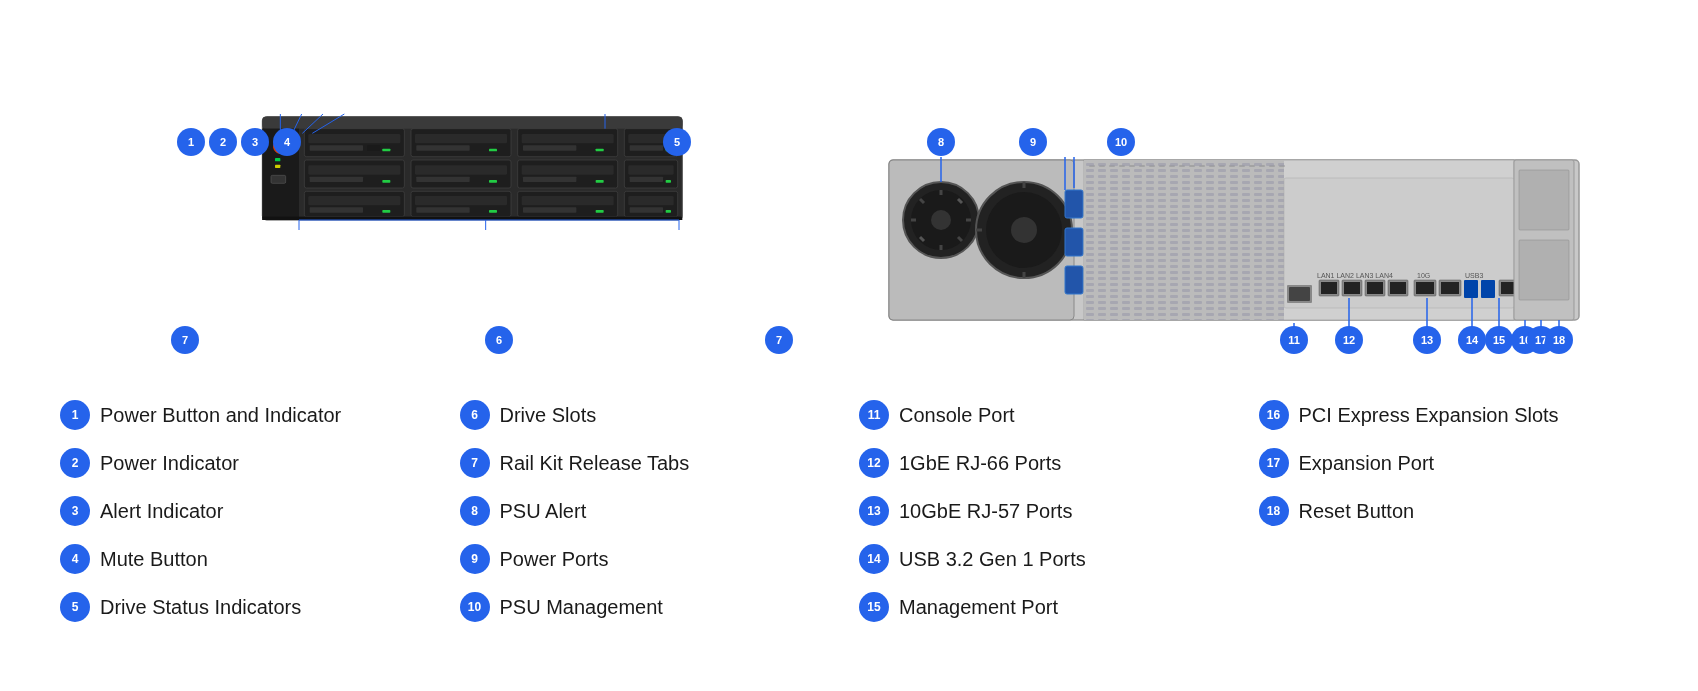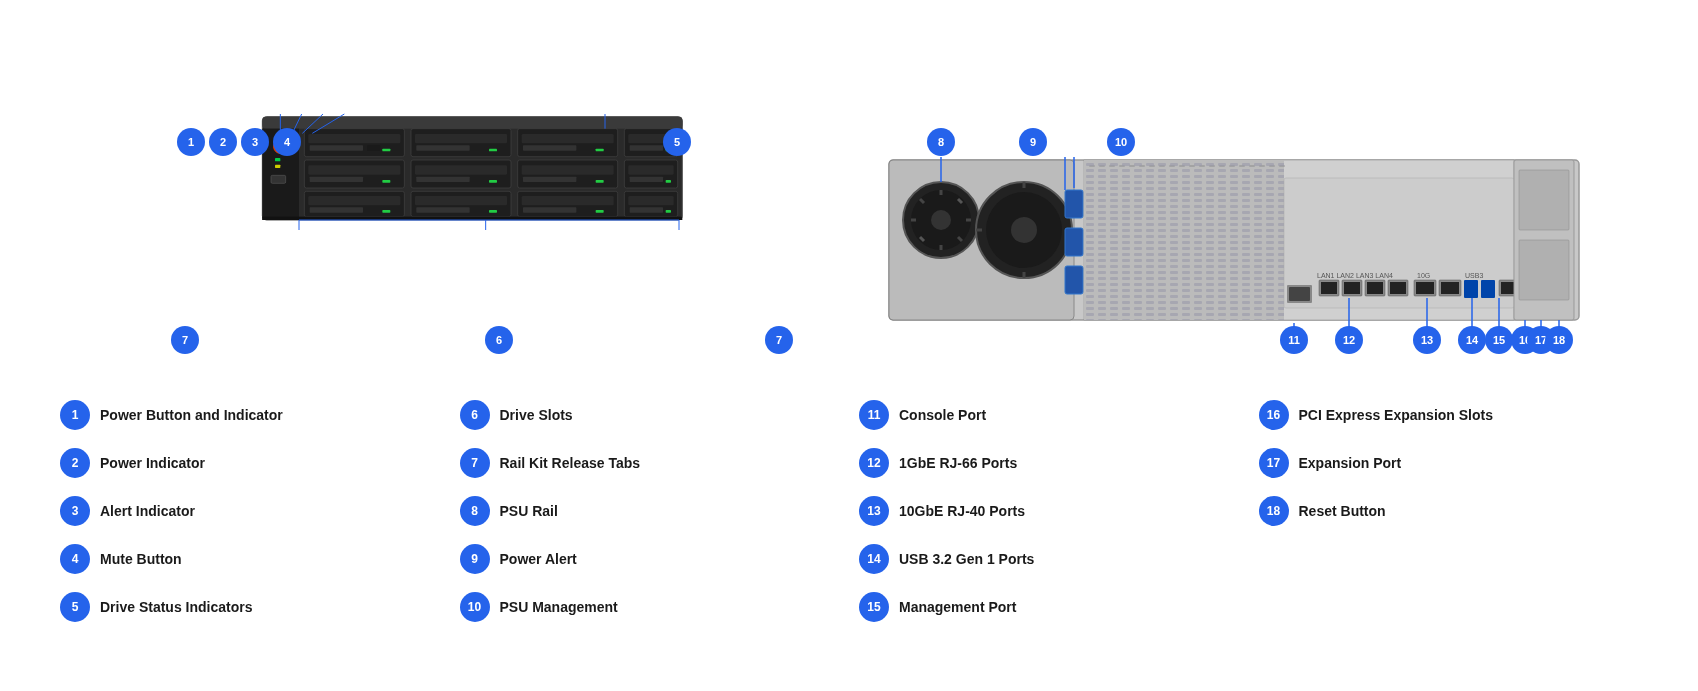--- a/index.html
+++ b/index.html
@@ -90,23 +90,23 @@
       color: white;
       font-size: 12px;
       font-weight: 700;
       display: flex;
       align-items: center;
       justify-content: center;
       flex-shrink: 0;
     }
 
     .legend-text {
-      font-size: 14px;
+      font-size: 20px;
       color: #1a1a1a;
-      font-weight: 700;
+      font-weight: 400;
     }
   </style>
 </head>
 <body>
 
 <div class="main-container">
 
   <div class="devices-row">
 
     <div class="front-device">
@@ -415,44 +415,44 @@
       <div class="legend-item">
         <div class="legend-badge">6</div>
         <span class="legend-text">Drive Slots</span>
       </div>
       <div class="legend-item">
         <div class="legend-badge">7</div>
         <span class="legend-text">Rail Kit Release Tabs</span>
       </div>
       <div class="legend-item">
         <div class="legend-badge">8</div>
-        <span class="legend-text">PSU Rail</span>
+        <span class="legend-text">PSU Alert</span>
       </div>
       <div class="legend-item">
         <div class="legend-badge">9</div>
-        <span class="legend-text">Power Alert</span>
+        <span class="legend-text">Power Ports</span>
       </div>
       <div class="legend-item">
         <div class="legend-badge">10</div>
         <span class="legend-text">PSU Management</span>
       </div>
     </div>
 
     <div class="legend-col">
       <div class="legend-item">
         <div class="legend-badge">11</div>
         <span class="legend-text">Console Port</span>
       </div>
       <div class="legend-item">
         <div class="legend-badge">12</div>
         <span class="legend-text">1GbE RJ-66 Ports</span>
       </div>
       <div class="legend-item">
         <div class="legend-badge">13</div>
-        <span class="legend-text">10GbE RJ-40 Ports</span>
+        <span class="legend-text">10GbE RJ-57 Ports</span>
       </div>
       <div class="legend-item">
         <div class="legend-badge">14</div>
         <span class="legend-text">USB 3.2 Gen 1 Ports</span>
       </div>
       <div class="legend-item">
         <div class="legend-badge">15</div>
         <span class="legend-text">Management Port</span>
       </div>
     </div>

